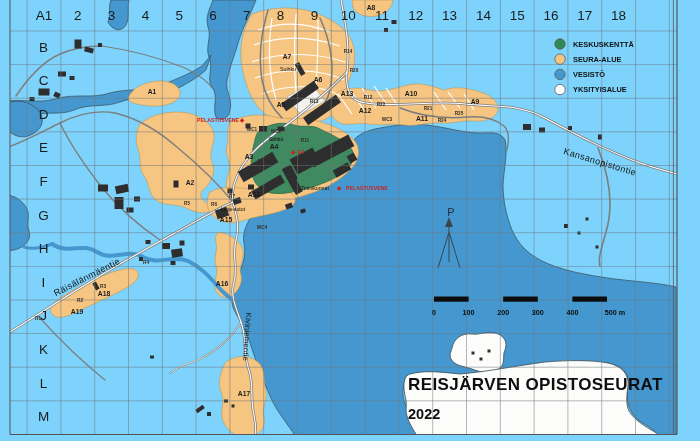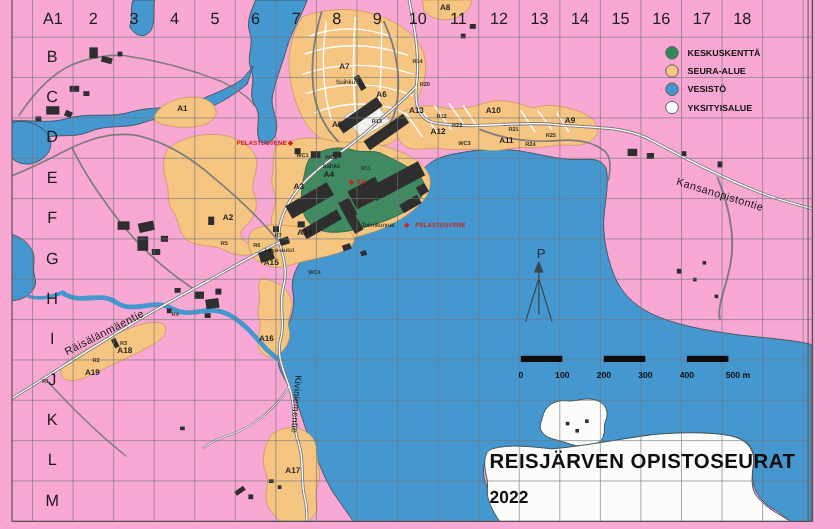--- a/index.html
+++ b/index.html
@@ -1,16 +1,16 @@
 <!DOCTYPE html>
 <html><head>
 <meta charset="utf-8">
 <style>
   html,body{margin:0;padding:0;background:#e8e8e8;}
-  .stage{position:relative;width:700px;height:441px;background:#f9a8d4;overflow:hidden;
+  .stage{position:relative;width:700px;height:441px;background:#7dd3fc;overflow:hidden;
          font-family:"Liberation Sans",sans-serif;}
   svg{display:block}
   text{font-family:"Liberation Sans",sans-serif;}
   .lbl-area{font-size:6.8px;font-weight:700;fill:#1c1c1c}
   .lbl-small{font-size:4.7px;font-weight:700;fill:#33302c}
   .lbl-name{font-size:5.2px;font-weight:400;fill:#111}
   .lbl-red{font-size:5.2px;font-weight:700;fill:#c9251f}
   .lbl-marker{font-size:6px;font-weight:400;fill:#c9251f}
   .lbl-street{font-size:9px;font-weight:400;fill:#141414;letter-spacing:.4px}
   .lbl-street-sm{font-size:7.5px;font-weight:400;fill:#141414;letter-spacing:.3px}

